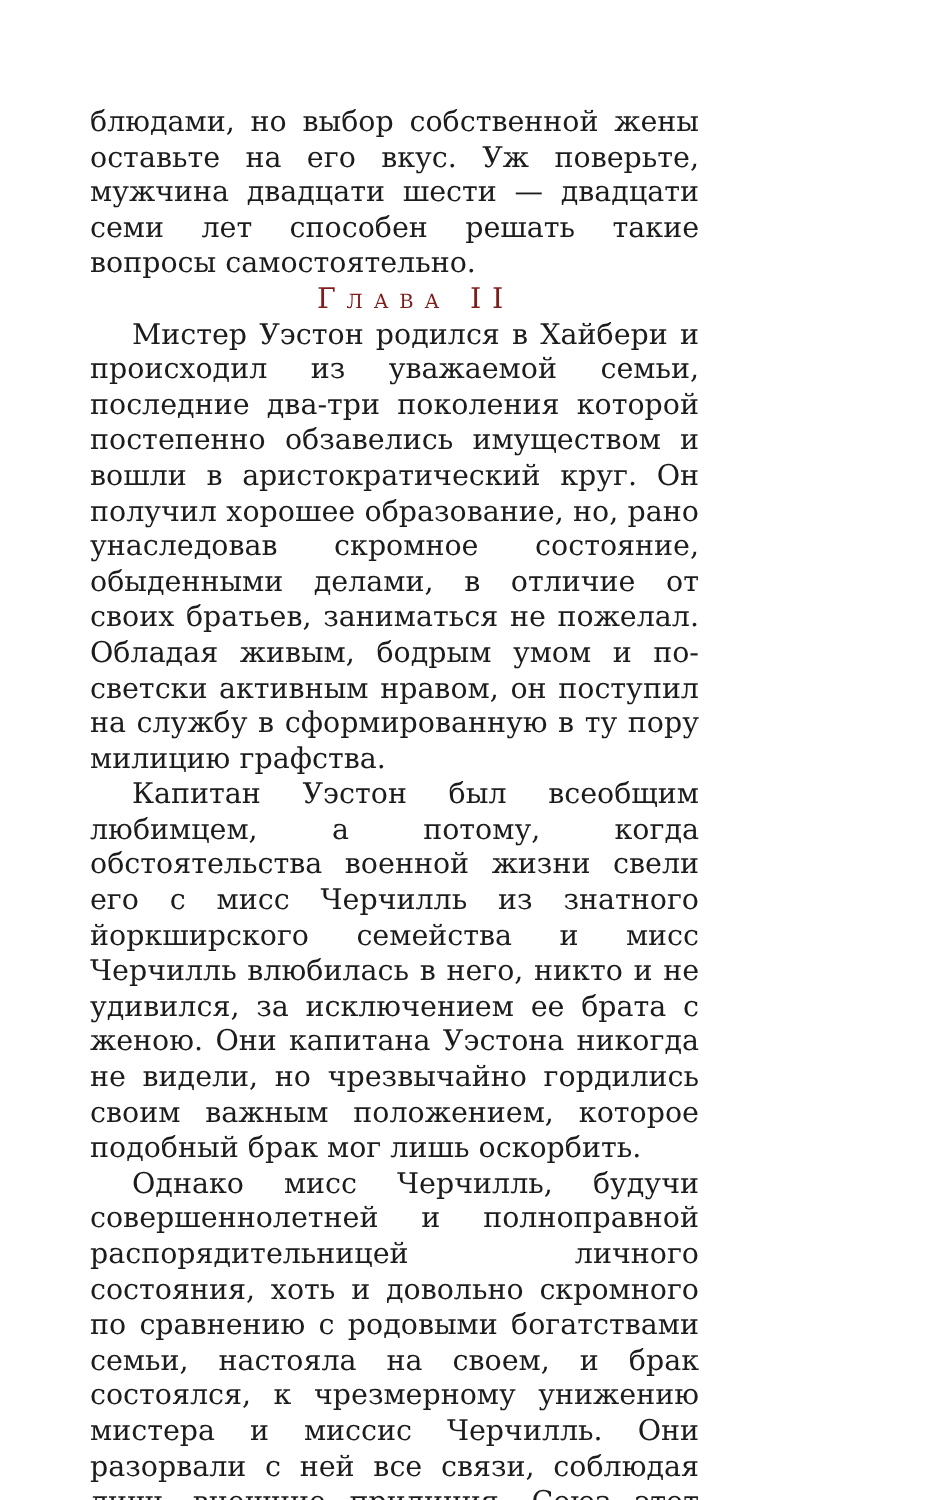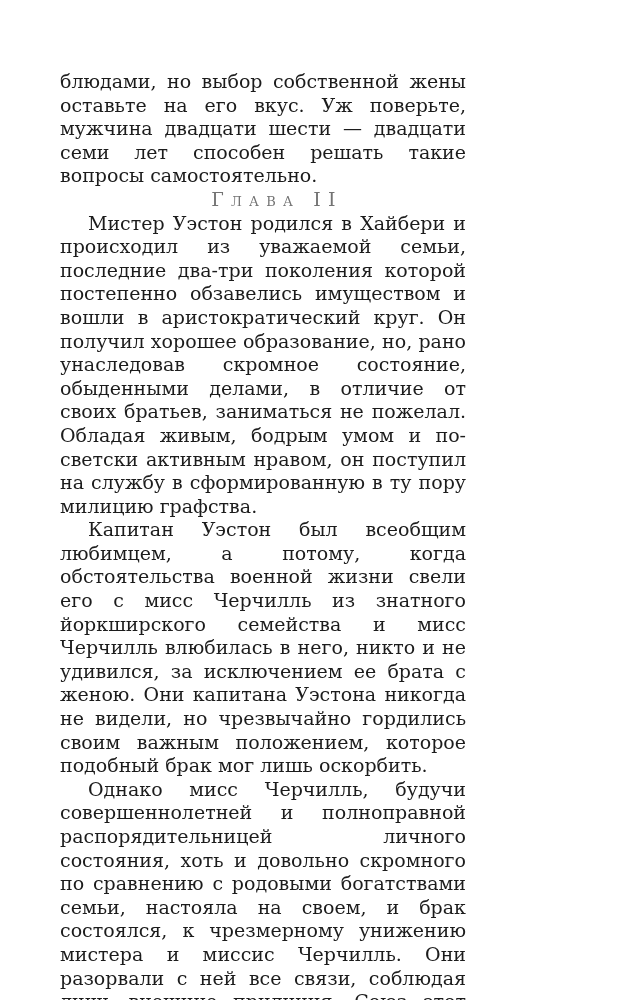--- a/index.html
+++ b/index.html
@@ -34,21 +34,21 @@
   .book-page p.continuation {
     text-indent: 0;
   }
   .chapter-heading {
     text-align: center;
     text-indent: 0;
     font-variant: small-caps;
     letter-spacing: 0.38em;
     font-size: 19px;
     margin: 17px 0 15px 0;
-    color: #737373;
+    color: #7f1d1d;
   }
 </style>
 </head>
 <body>
 
 <div class="book-page">
 
   <p class="continuation">блюдами, но выбор собственной жены оставьте на его вкус. Уж поверьте, мужчина двадцати шести — двадцати семи лет способен решать такие вопросы самостоятельно.</p>
 
   <p class="chapter-heading">Глава II</p>

